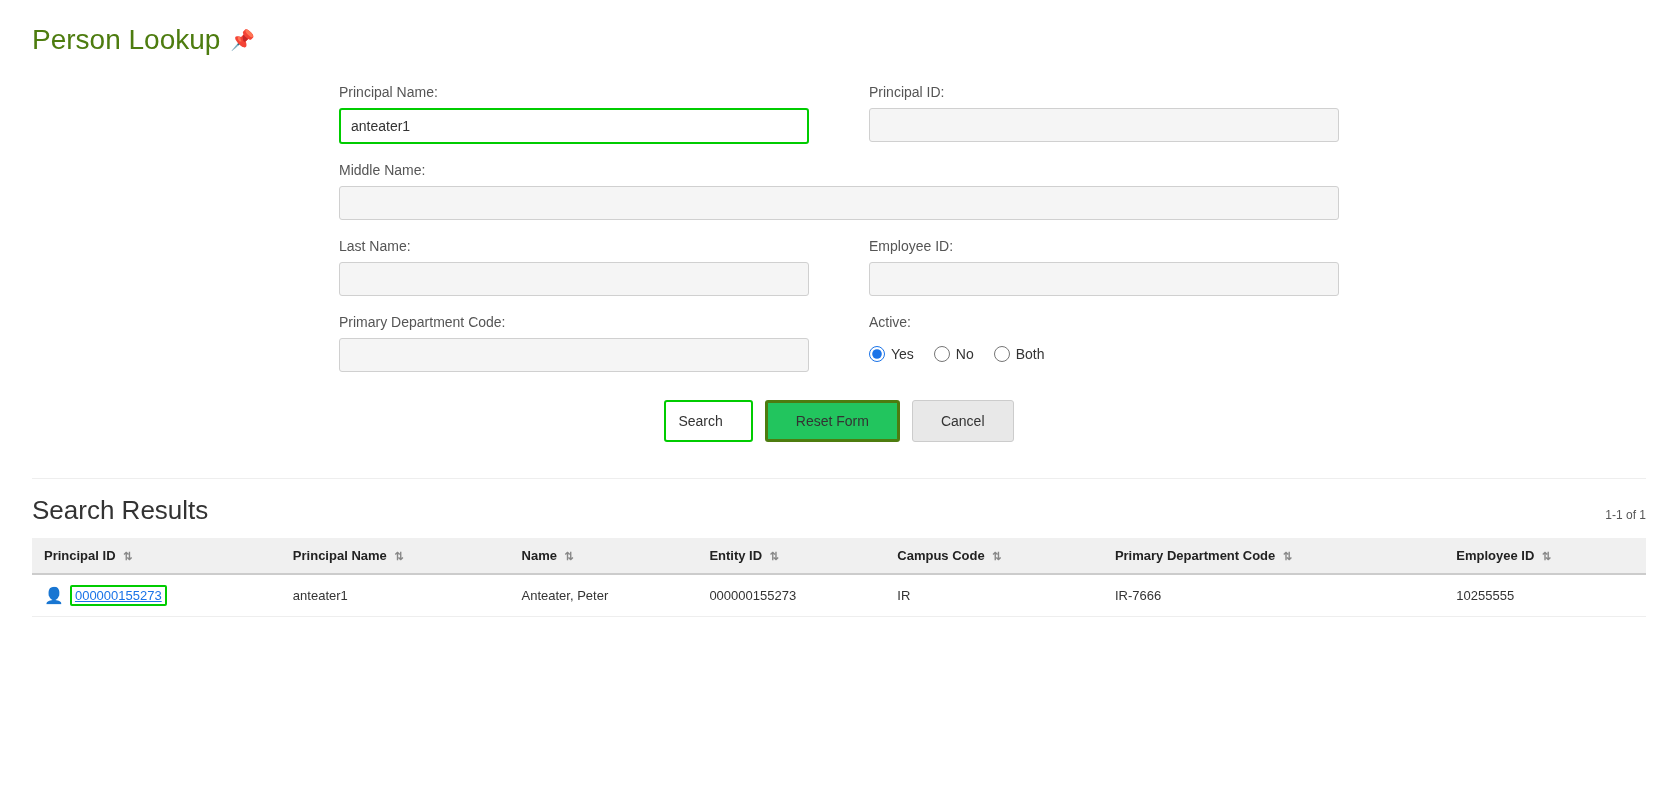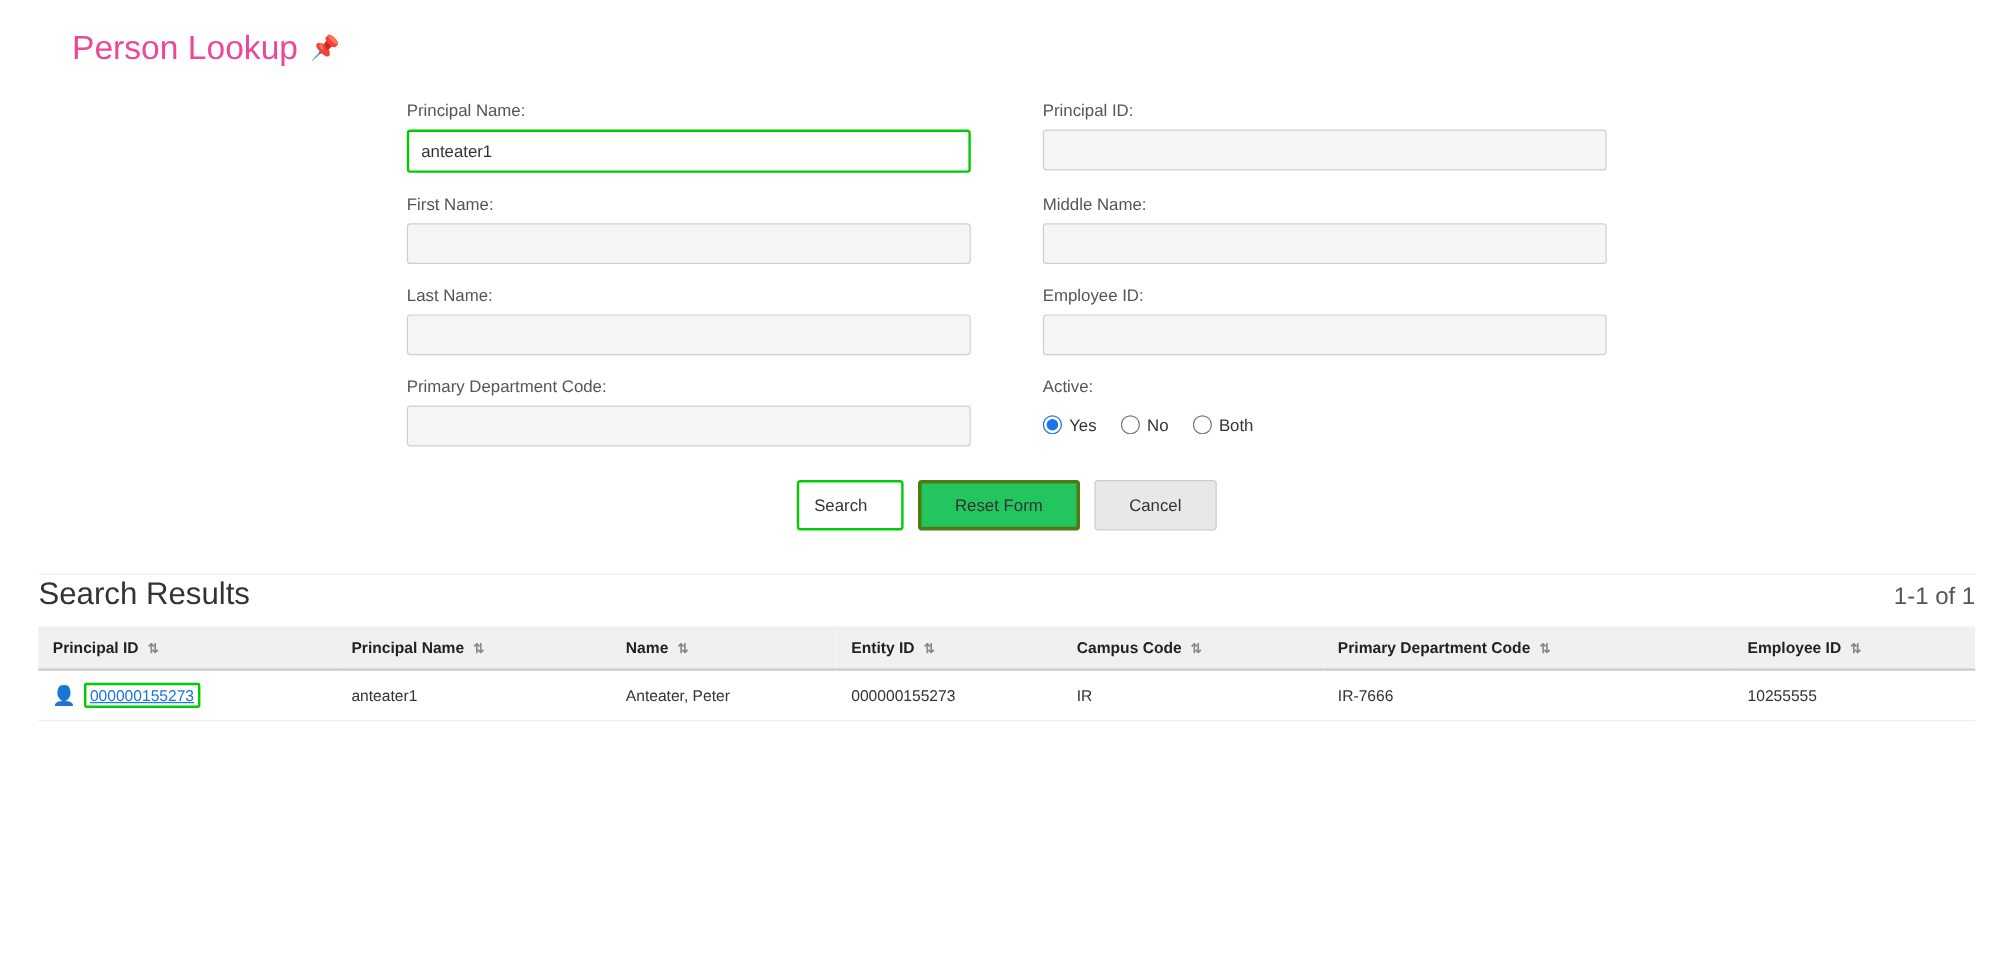--- a/index.html
+++ b/index.html
@@ -14,22 +14,21 @@
     }
     .page-header {
       display: flex;
       align-items: center;
       gap: 10px;
       margin-bottom: 28px;
     }
     .page-title {
       font-size: 28px;
       font-weight: 400;
-      color: #ec4899;
-      margin-left: 28px;
+      color: #4d7c0f;
     }
     .pin-icon {
       color: #e07b00;
       font-size: 20px;
     }
     .form-section {
       width: 100%;
       max-width: 1000px;
       margin: 17px auto;
     }
@@ -116,34 +115,35 @@
       color: #333;
       border: 3px solid #4d7c0f;
     }
     .btn-cancel {
       background: #e8e8e8;
       color: #333;
       border: 1px solid #ccc;
     }
     .results-section {
       border-top: 1px solid #eee;
+      padding-top: 16px;
     }
     .results-header {
       display: flex;
       justify-content: space-between;
       align-items: baseline;
       margin-bottom: 12px;
     }
     .results-title {
       font-size: 26px;
       font-weight: 400;
       color: #333;
     }
     .results-count {
-      font-size: 20px;
+      font-size: 12px;
       color: #555;
     }
     .results-table {
       width: 100%;
       border-collapse: collapse;
       font-size: 13px;
     }
     .results-table thead tr {
       background: #f0f0f0;
       border-bottom: 2px solid #ccc;
@@ -201,24 +201,20 @@
         <label class="form-label">Principal Name:</label>
         <input type="text" class="form-input active-field" value="anteater1" style="">
       </div>
       <div class="form-field">
         <label class="form-label">Principal ID:</label>
         <input type="text" class="form-input" value="" style="">
       </div>
     </div>
 
     <div class="form-row">
-      <div class="form-field">
-        <label class="form-label">First Name:</label>
-        <input type="text" class="form-input" value="" style="">
-      </div>
       <div class="form-field">
         <label class="form-label">Middle Name:</label>
         <input type="text" class="form-input" value="" style="">
       </div>
     </div>
 
     <div class="form-row">
       <div class="form-field">
         <label class="form-label">Last Name:</label>
         <input type="text" class="form-input" value="" style="">

